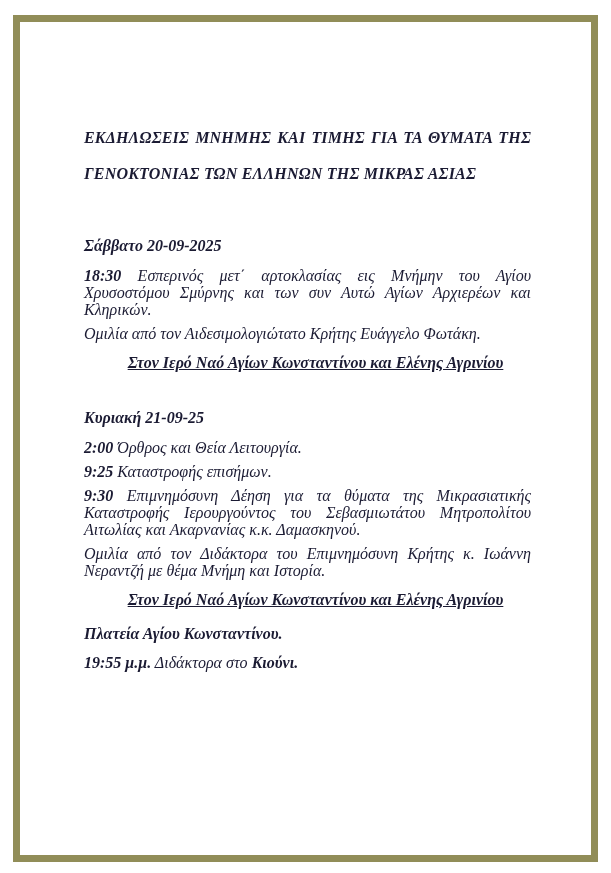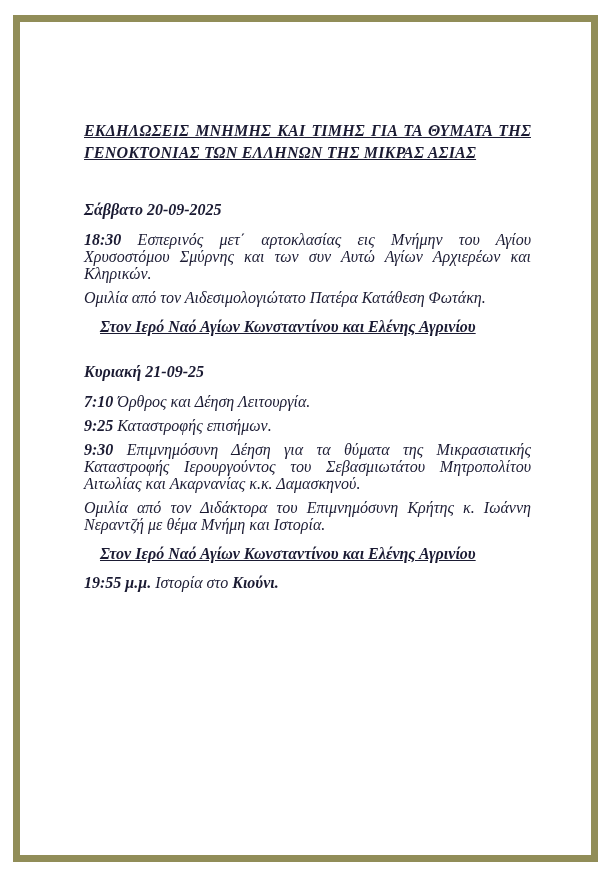--- a/index.html
+++ b/index.html
@@ -19,93 +19,94 @@
   .content {
     position: absolute;
     left: 84px; top: 120px;
     width: 447px;
     color: #1b1b33;
     font-style: italic;
     font-size: 16px;
   }
   .title {
     font-weight: bold;
-    text-decoration: underline;
     text-align: justify;
-    line-height: 22px;
-    margin: 0 0 32px 0;
+    line-height: 36px;
+    margin: 0 0 40px 0;
     letter-spacing: 0.2px;
   }
   .heading {
     font-weight: bold;
     line-height: 27px;
     margin: 0 0 8px 0;
   }
   .para {
     text-align: justify;
     line-height: 17px;
     margin: 0 0 7px 0;
   }
   .venue {
     font-weight: bold;
     text-decoration: underline;
     line-height: 27px;
     margin: 0 0 7px 16px;
+    text-align: center;
   }
   .place {
     font-weight: bold;
     line-height: 27px;
     margin: 0 0 7px 0;
   }
-  .gap-lg { margin-top: 18px; }
+  .gap-lg { margin-top: 28px; }
   .time { font-weight: bold; }
   .bold { font-weight: bold; font-style: italic; }
 </style>
 </head>
 <body>
 
 <div class="frame"></div>
 
 <div class="content">
 
   <p class="title">ΕΚΔΗΛΩΣΕΙΣ ΜΝΗΜΗΣ ΚΑΙ ΤΙΜΗΣ ΓΙΑ ΤΑ ΘΥΜΑΤΑ ΤΗΣ ΓΕΝΟΚΤΟΝΙΑΣ ΤΩΝ ΕΛΛΗΝΩΝ ΤΗΣ ΜΙΚΡΑΣ ΑΣΙΑΣ</p>
 
   <p class="heading">Σάββατο 20-09-2025</p>
 
   <p class="para">
     <span class="time">18:30</span>
     <span>Εσπερινός μετ΄ αρτοκλασίας  εις Μνήμην του Αγίου Χρυσοστόμου Σμύρνης και των συν Αυτώ Αγίων Αρχιερέων και Κληρικών.</span>
   </p>
 
-  <p class="para">Ομιλία από τον Αιδεσιμολογιώτατο Πατέρα Κατάθεση Φωτάκη.</p>
+  <p class="para">Ομιλία από τον Αιδεσιμολογιώτατο Κρήτης Ευάγγελο Φωτάκη.</p>
 
   <p class="venue">Στον Ιερό Ναό Αγίων Κωνσταντίνου και Ελένης Αγρινίου</p>
 
   <p class="heading gap-lg">Κυριακή 21-09-25</p>
 
   <p class="para">
-    <span class="time">7:10</span>
-    <span>Όρθρος και Δέηση Λειτουργία.</span>
+    <span class="time">2:00</span>
+    <span>Όρθρος και Θεία Λειτουργία.</span>
   </p>
 
   <p class="para">
     <span class="time">9:25</span>
     <span>Καταστροφής επισήμων.</span>
   </p>
 
   <p class="para">
     <span class="time">9:30</span>
     <span>Επιμνημόσυνη Δέηση  για τα θύματα της Μικρασιατικής Καταστροφής   Ιερουργούντος του Σεβασμιωτάτου Μητροπολίτου Αιτωλίας και Ακαρνανίας κ.κ. Δαμασκηνού.</span>
   </p>
 
   <p class="para">Ομιλία από τον  Διδάκτορα  του Επιμνημόσυνη Κρήτης κ. Ιωάννη Νεραντζή με θέμα Μνήμη και Ιστορία.</p>
 
   <p class="venue">Στον Ιερό Ναό Αγίων Κωνσταντίνου και Ελένης Αγρινίου</p>
 
 
+  <p class="place">Πλατεία Αγίου Κωνσταντίνου.</p>
 
   <p class="para">
     <span class="time">19:55 μ.μ.</span>
-    <span>Ιστορία στο</span>
+    <span>Διδάκτορα στο</span>
     <span class="bold">Κιούνι.</span>
   </p>
 
 </div>
 
 </body></html>

